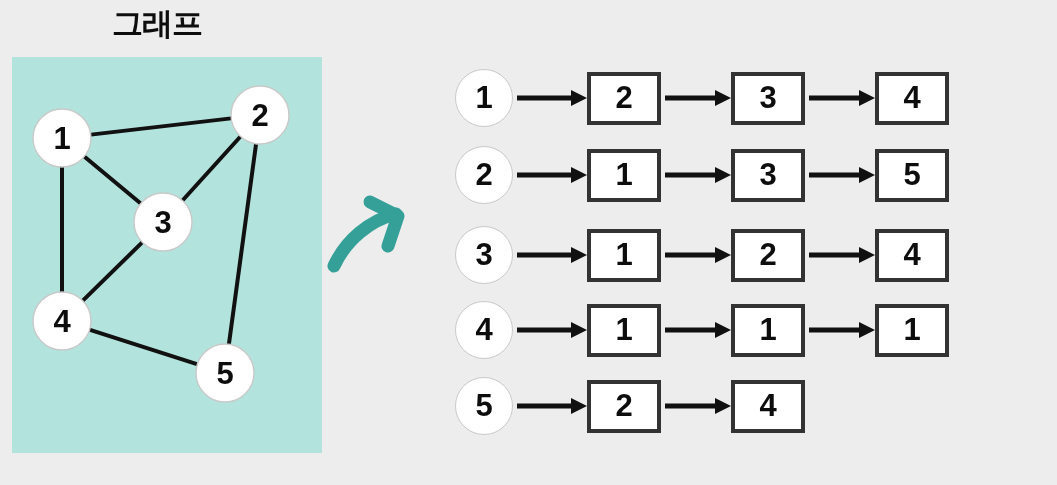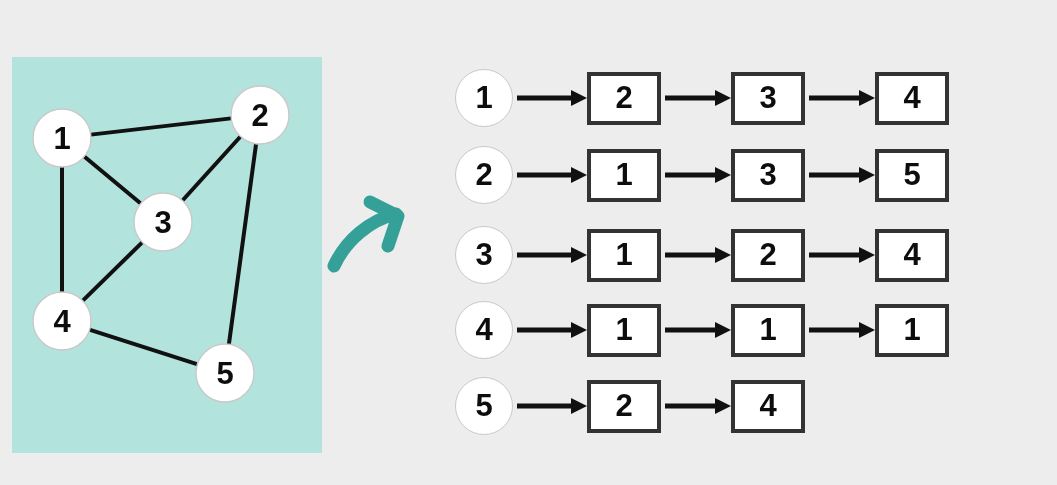--- a/index.html
+++ b/index.html
@@ -109,20 +109,21 @@
     font-size: 31px;
     font-weight: bold;
     color: #0d0d0d;
   }
 </style>
 </head>
 <body>
 
 <div id="stage">
 
+  <div id="graph-title">그래프</div>
 
   <div id="graph-panel">
     <svg id="graph-svg" viewBox="0 0 310 396">
       <g id="graph-edges">
           <line x1="76.81966048833648" y1="77.884584892769" x2="221.18033951166353" y2="61.115415107231" stroke="#111111" stroke-width="4" stroke-linecap="round"></line>
           <line x1="70.75881164699796" y1="98.2647542410676" x2="130.24118835300203" y2="147.7352457589324" stroke="#111111" stroke-width="4" stroke-linecap="round"></line>
           <line x1="50" y1="108" x2="50" y2="237" stroke="#111111" stroke-width="4" stroke-linecap="round"></line>
           <line x1="229.8657680294171" y1="78.00374042115847" x2="169.1342319705829" y2="144.99625957884155" stroke="#111111" stroke-width="4" stroke-linecap="round"></line>
           <line x1="244.3704549201976" y1="84.75493230254344" x2="216.6295450798024" y2="289.2450676974566" stroke="#111111" stroke-width="4" stroke-linecap="round"></line>
           <line x1="131.7181621448345" y1="183.90001928377606" x2="69.28183785516549" y2="245.09998071622394" stroke="#111111" stroke-width="4" stroke-linecap="round"></line>

